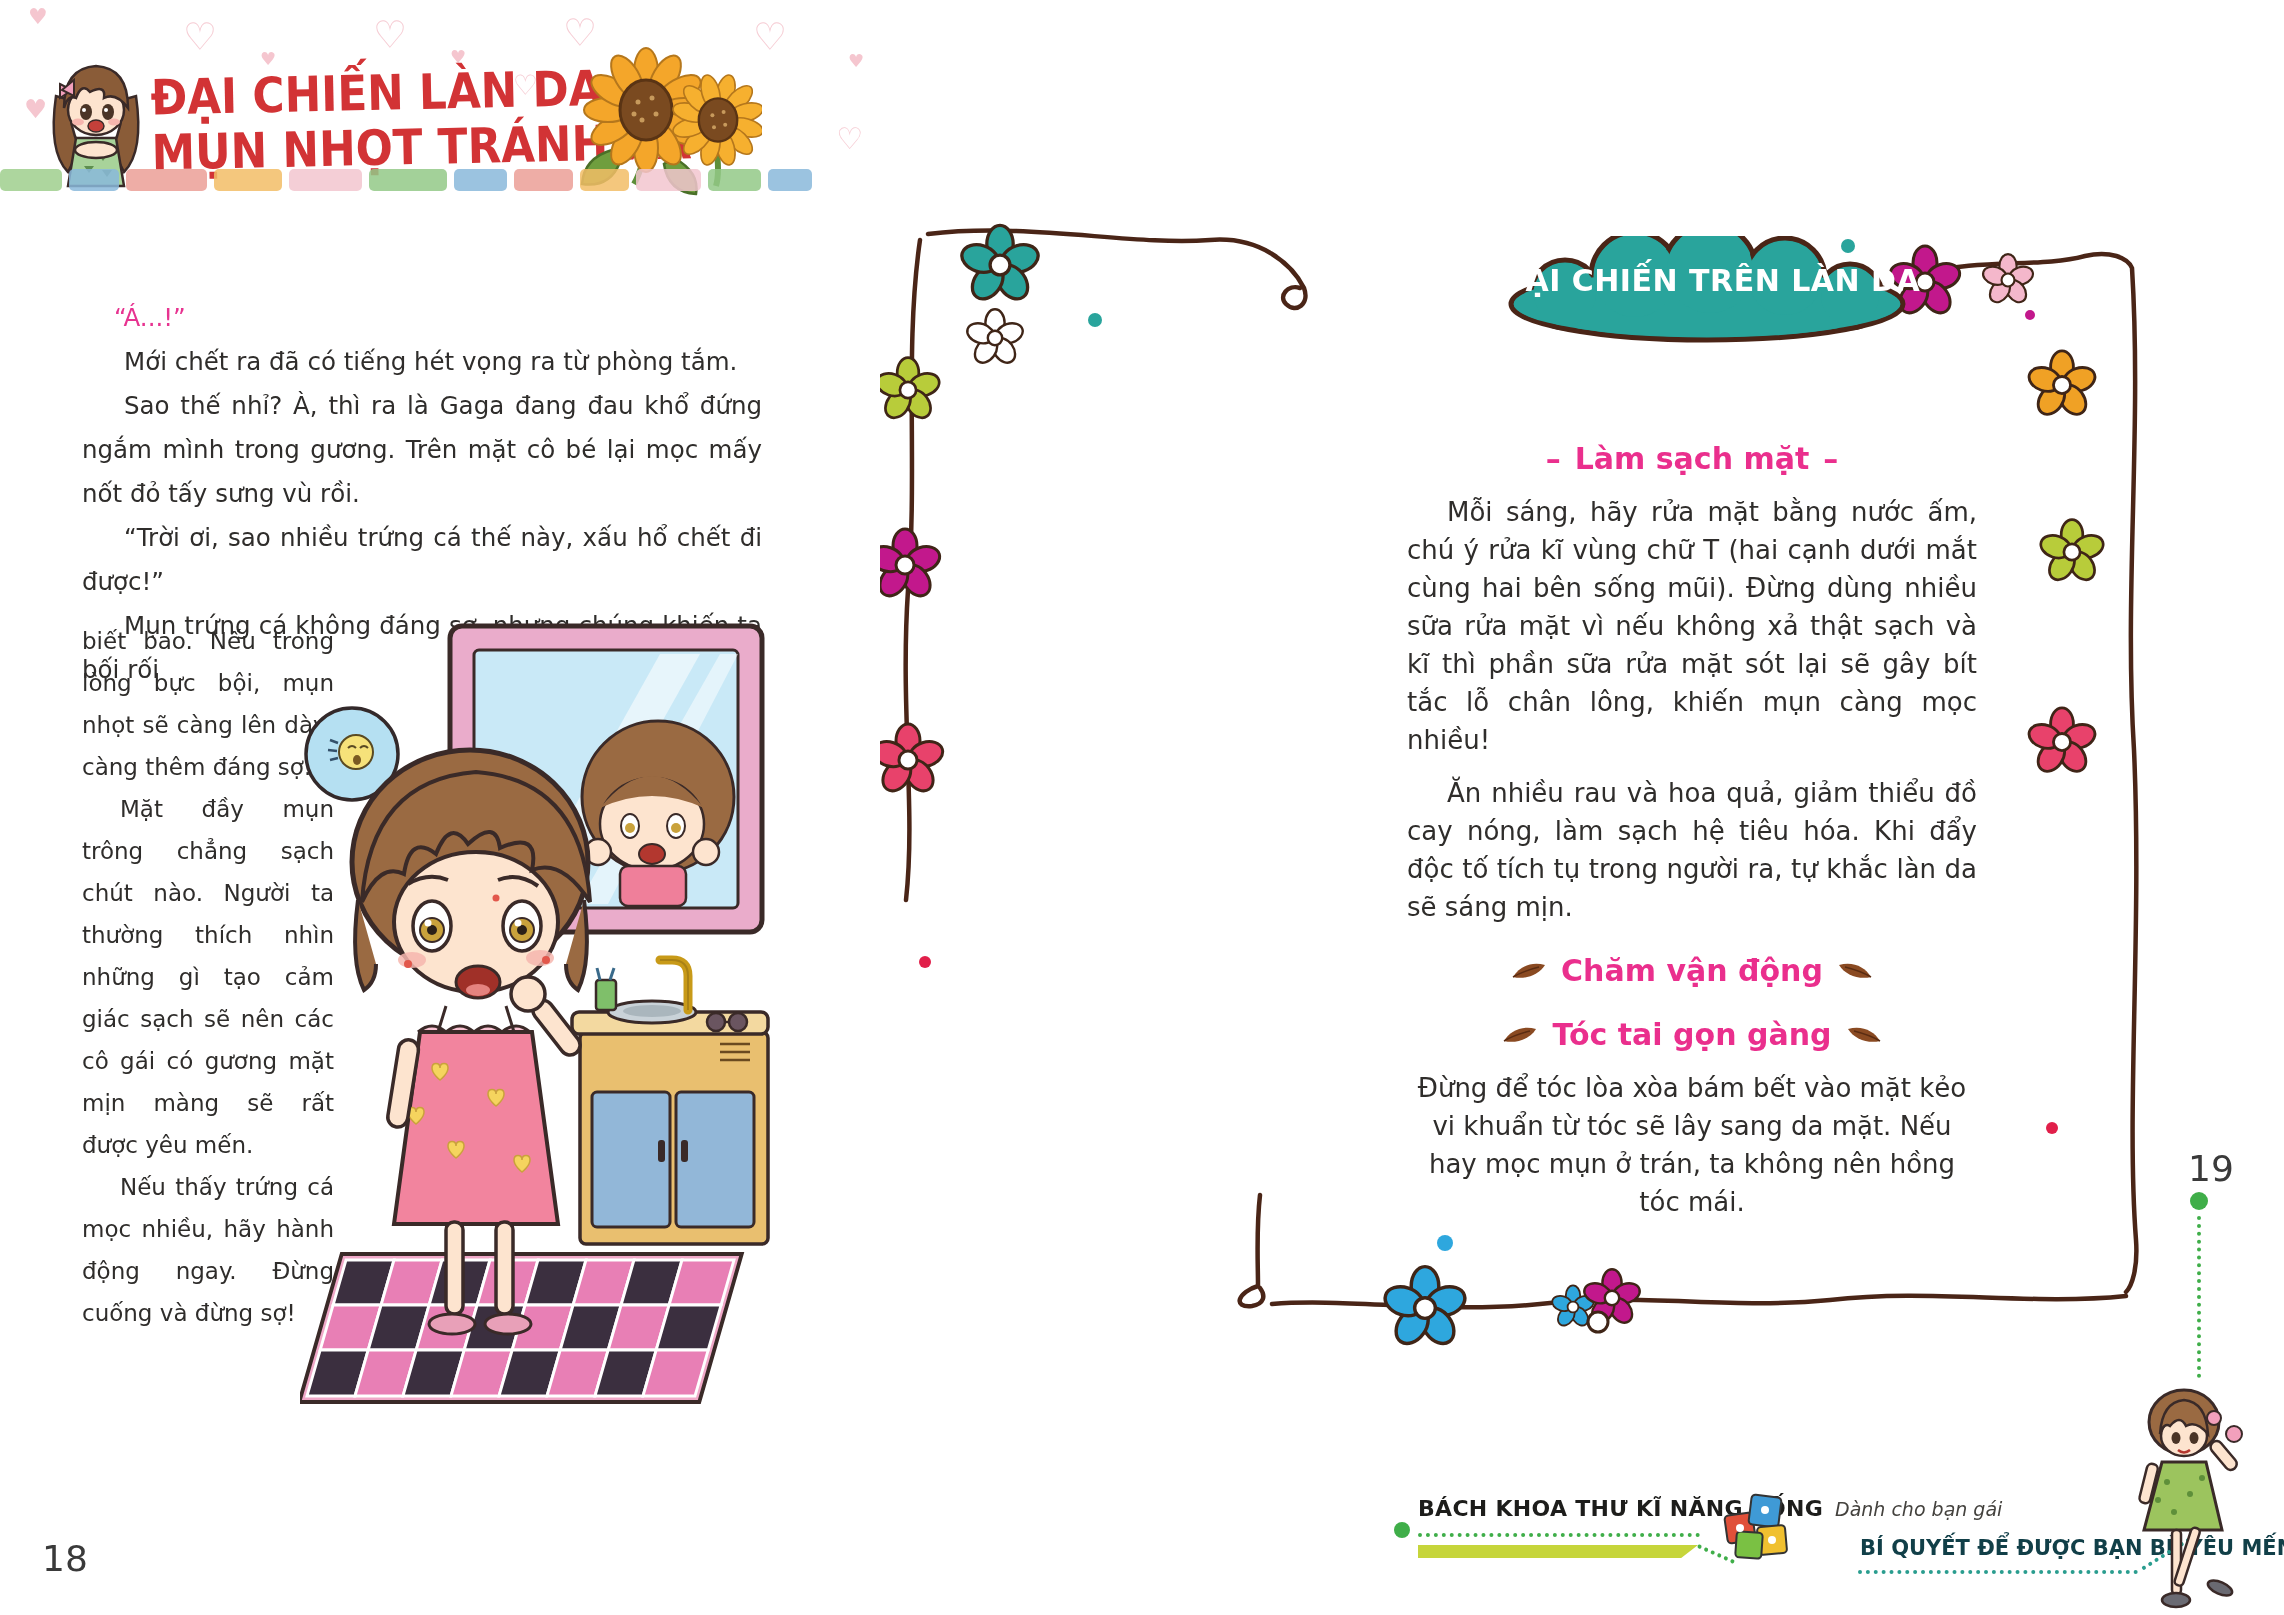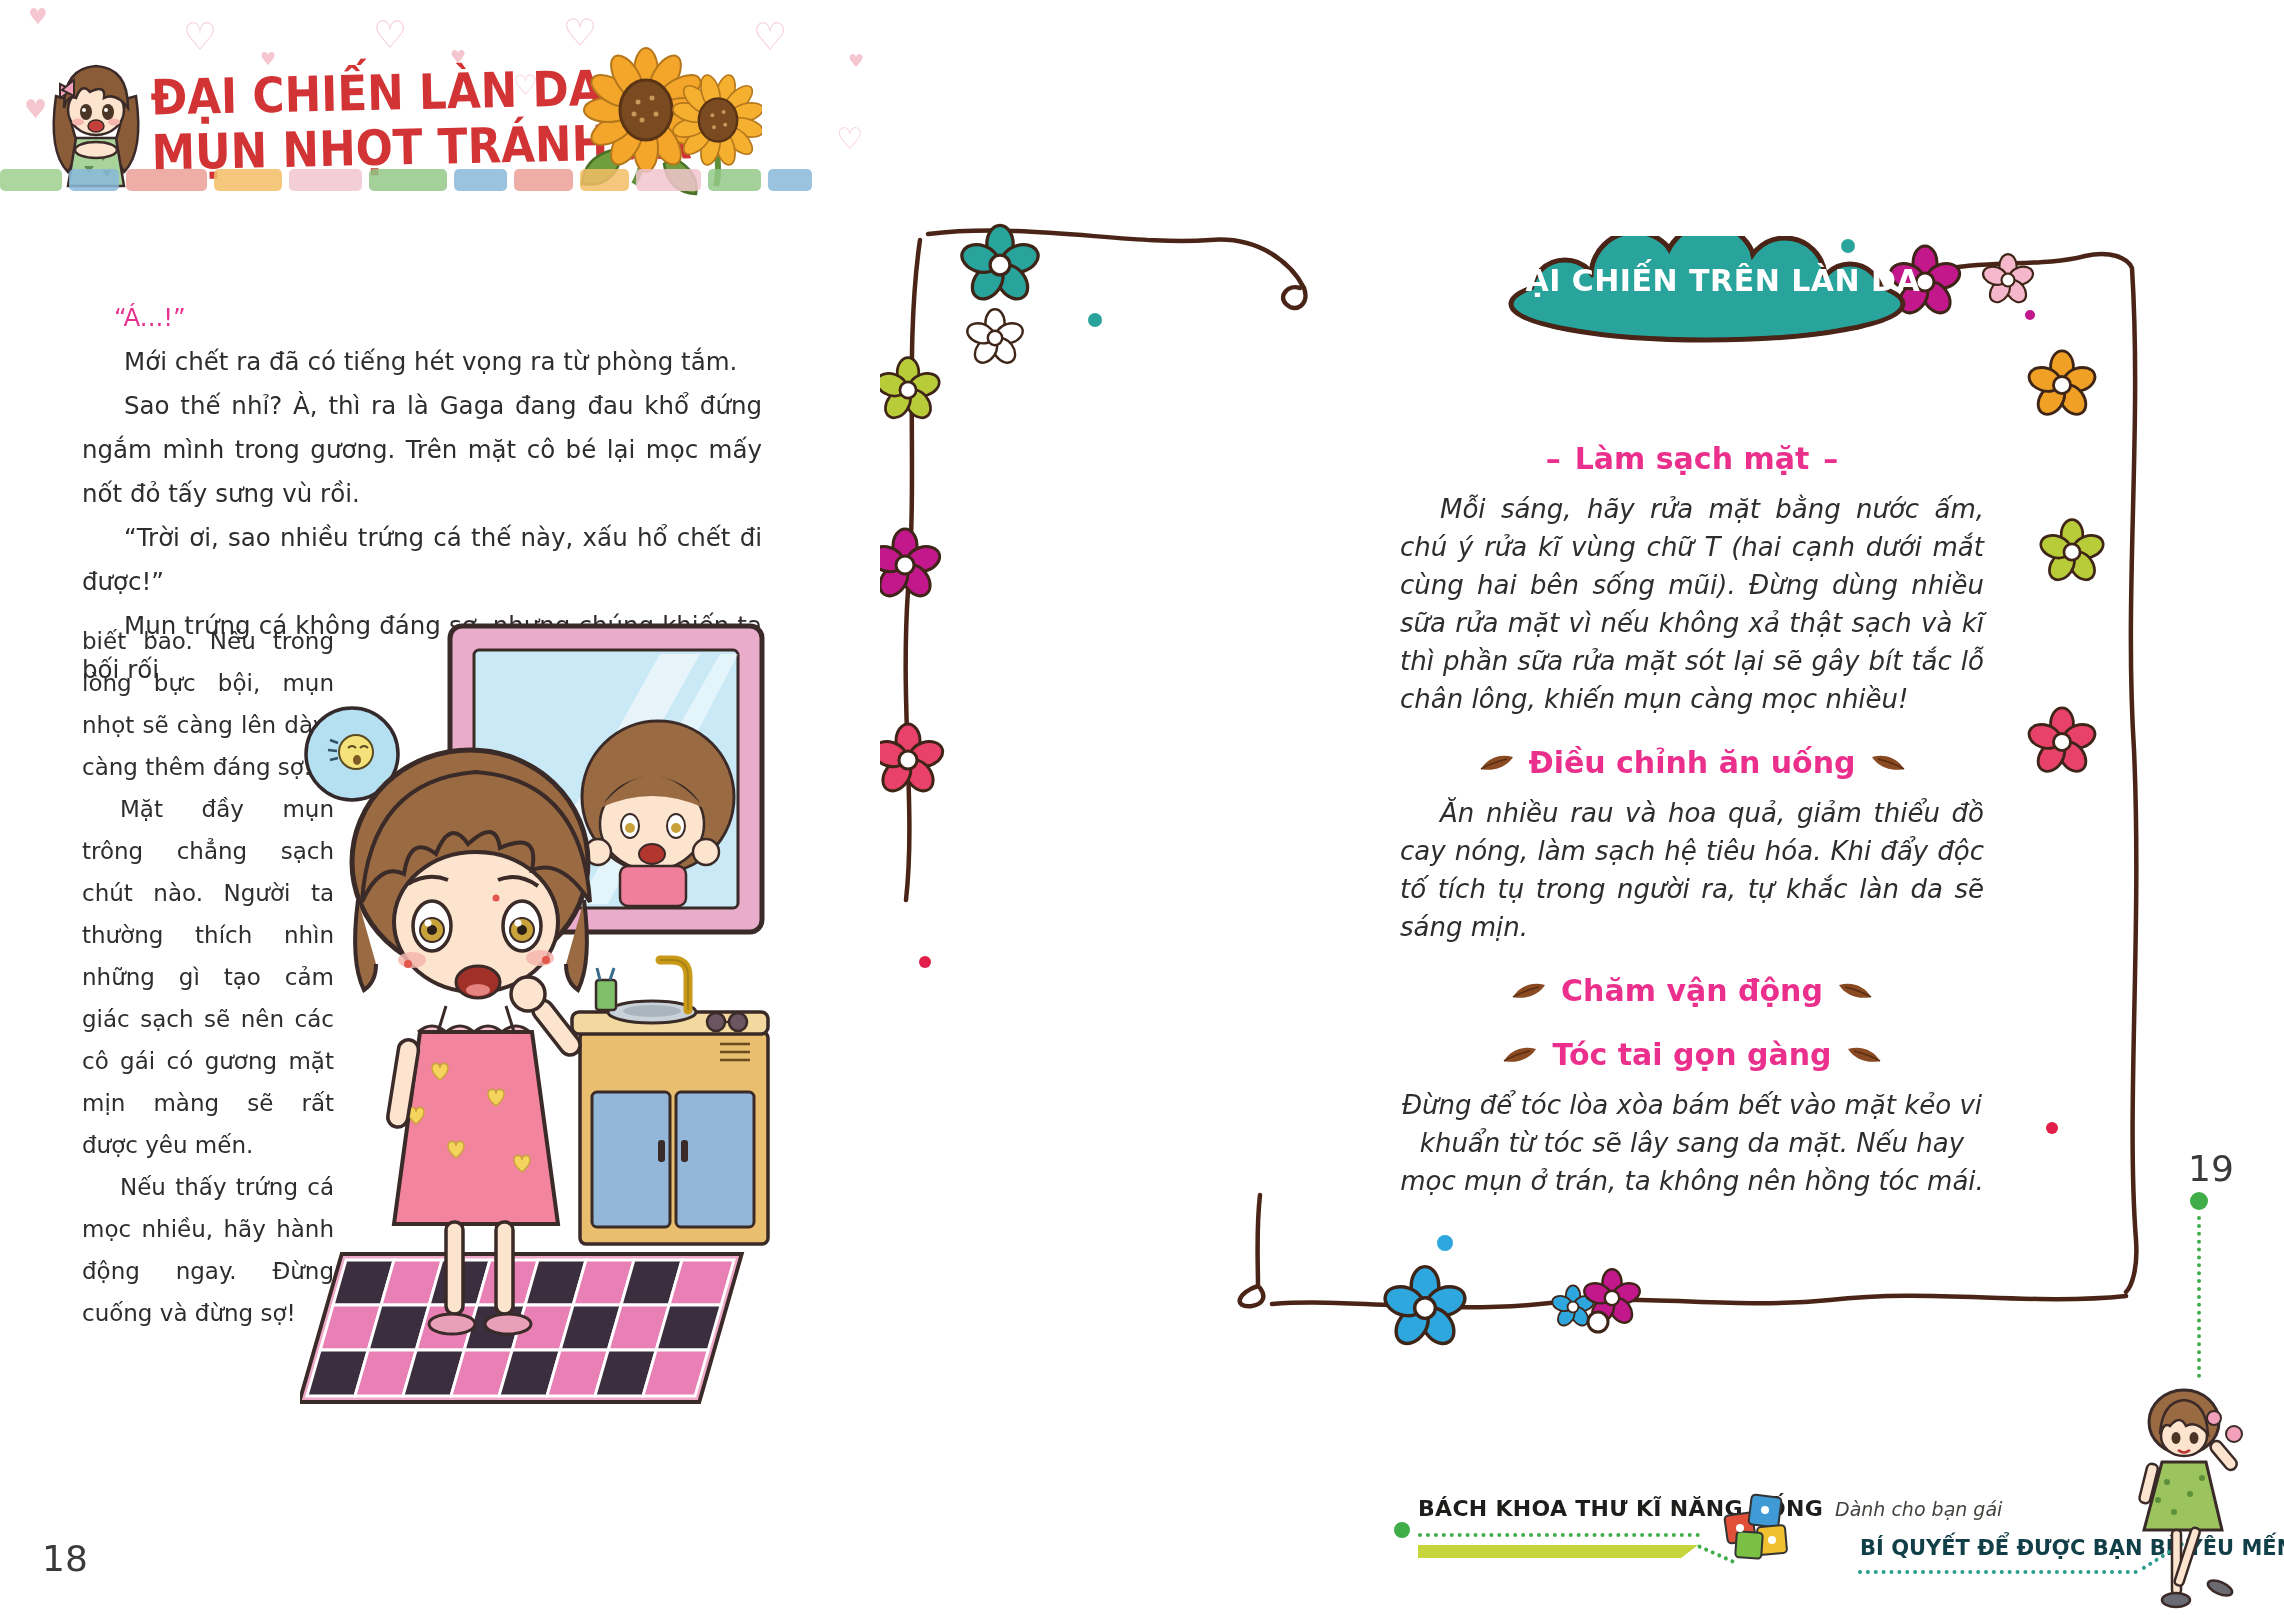--- a/index.html
+++ b/index.html
@@ -22,21 +22,21 @@
   .lt p{margin:0;text-indent:42px;text-align:justify;}
   .lt p.exclaim{color:#e73390;text-align:left;text-indent:32px;}
   .narrow{position:absolute;left:82px;top:620px;width:252px;font-size:23px;line-height:42px;}
   .narrow p{margin:0;text-indent:38px;text-align:justify;}
   .narrow p.no-indent{text-indent:0;}
   .pageno{position:absolute;font-size:36px;color:#3a3a3a;}
   
   .cloud-text{position:absolute;left:1495px;top:228px;width:430px;height:104px;display:flex;
       align-items:center;justify-content:center;color:#fff;font-weight:bold;font-size:30px;letter-spacing:.5px;}
   .rt{position:absolute;left:1392px;top:424px;width:600px;font-size:26px;line-height:38px;}
-  .rt .sec p{margin:8px;text-indent:40px;text-align:justify;font-style:italic;}
+  .rt .sec p{margin:15px;text-indent:40px;text-align:justify;}
   .rt .sec.center p{text-align:center;text-indent:0;}
   .sec-h{display:flex;align-items:center;justify-content:center;gap:14px;margin:26px 0 12px;
         color:#ea2f8d;font-weight:bold;font-size:30px;}
   .sec-h.first{margin-top:16px;}
   .dash-h::before,.dash-h::after{content:"–";color:#ea2f8d;font-weight:bold;}
   .leaf{width:36px;height:20px;display:inline-block;}
   
   .f-series{position:absolute;left:1418px;top:1496px;white-space:nowrap;}
   .f-series .main{font-weight:bold;font-size:22px;color:#1d1d1b;letter-spacing:.3px;}
   .f-series .sub{font-style:italic;font-size:19px;color:#44423e;margin-left:12px;}
@@ -447,31 +447,20 @@
   <div class="cloud-text">ĐẠI CHIẾN TRÊN LÀN DA</div>
 
   <div class="rt">
     <div class="sec">
       <div class="sec-h dash-h first">
         <span>Làm sạch mặt</span>
       </div>
       <p>Mỗi sáng, hãy rửa mặt bằng nước ấm, chú ý rửa kĩ vùng chữ T (hai cạnh dưới mắt cùng hai bên sống mũi). Đừng dùng nhiều sữa rửa mặt vì nếu không xả thật sạch và kĩ thì phần sữa rửa mặt sót lại sẽ gây bít tắc lỗ chân lông, khiến mụn càng mọc nhiều!</p>
     </div>
     <div class="sec">
-      <div class="sec-h">
-        <svg class="leaf" viewBox="0 0 36 20">
-            <path d="M34,4 C20,0 8,6 2,16 C14,19 28,14 34,4 Z" fill="#8a4a22"></path>
-            <path d="M2,16 q10,-6 26,-10" stroke="#5a2c12" stroke-width="1.5" fill="none"></path>
-          </svg>
-        <span>Điều chỉnh ăn uống</span>
-        <svg class="leaf" viewBox="0 0 36 20" style="transform:scale(-1,1);">
-            <path d="M34,4 C20,0 8,6 2,16 C14,19 28,14 34,4 Z" fill="#8a4a22"></path>
-            <path d="M2,16 q10,-6 26,-10" stroke="#5a2c12" stroke-width="1.5" fill="none"></path>
-          </svg>
-      </div>
       <p>Ăn nhiều rau và hoa quả, giảm thiểu đồ cay nóng, làm sạch hệ tiêu hóa. Khi đẩy độc tố tích tụ trong người ra, tự khắc làn da sẽ sáng mịn.</p>
     </div>
     <div class="sec">
       <div class="sec-h">
         <svg class="leaf" viewBox="0 0 36 20">
             <path d="M34,4 C20,0 8,6 2,16 C14,19 28,14 34,4 Z" fill="#8a4a22"></path>
             <path d="M2,16 q10,-6 26,-10" stroke="#5a2c12" stroke-width="1.5" fill="none"></path>
           </svg>
         <span>Chăm vận động</span>
         <svg class="leaf" viewBox="0 0 36 20" style="transform:scale(-1,1);">

